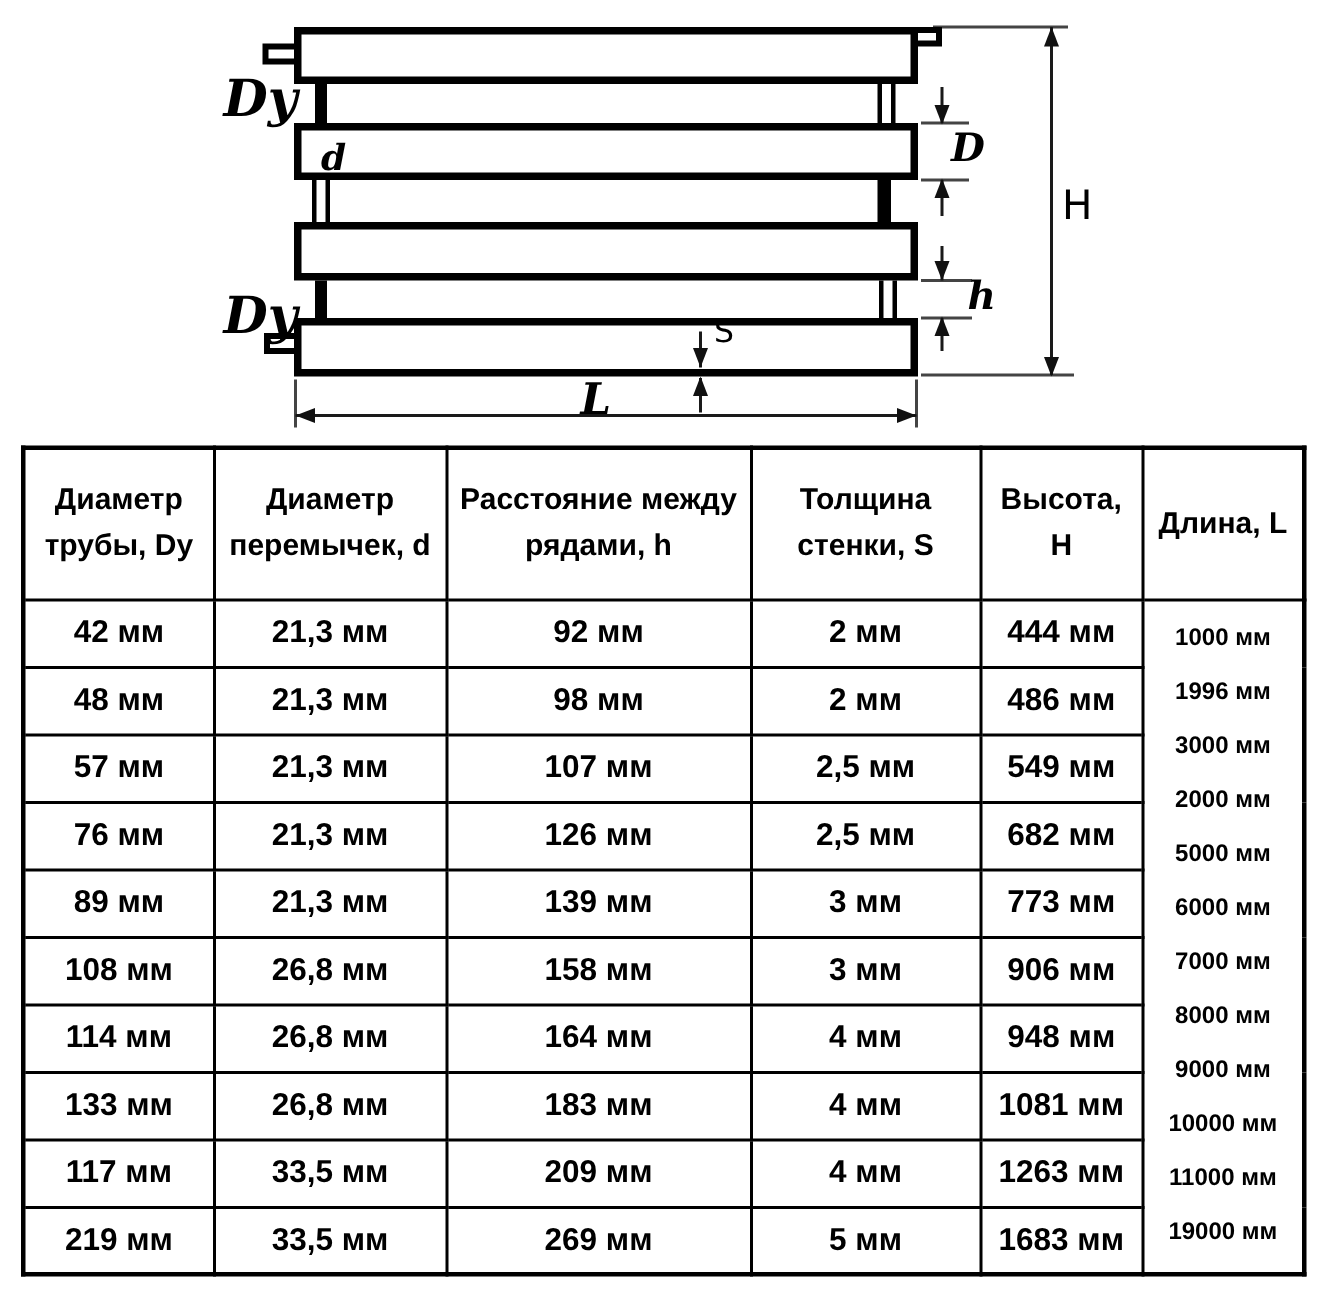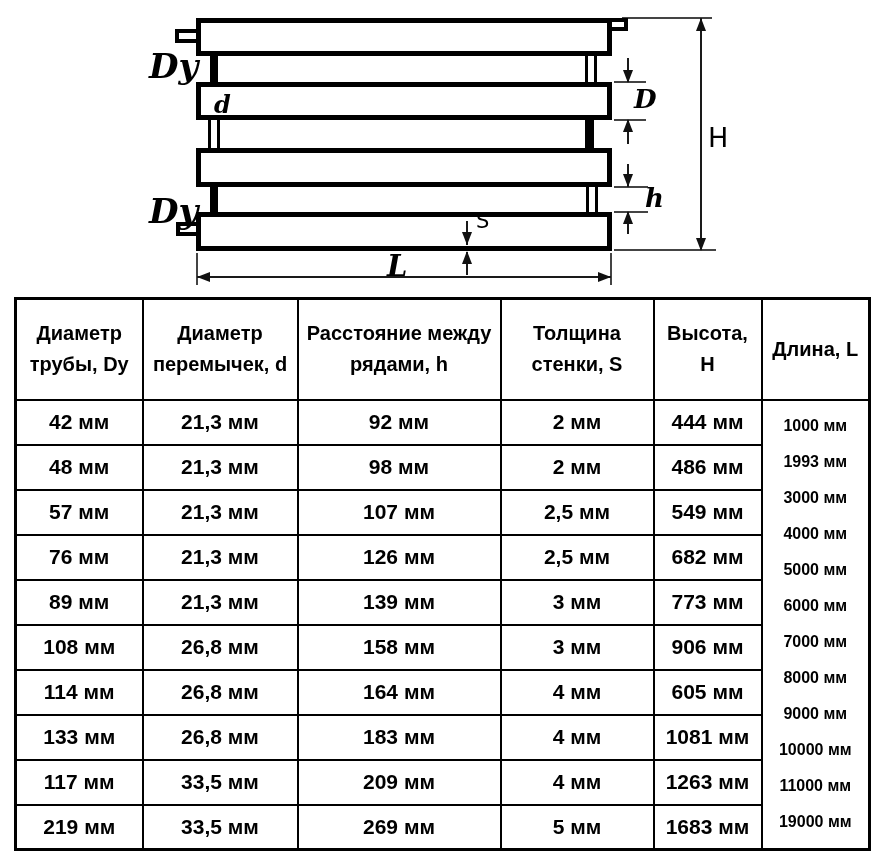--- a/index.html
+++ b/index.html
@@ -144,23 +144,23 @@
     </thead>
     <tbody>
         <tr>
           <td>42 мм</td>
           <td>21,3 мм</td>
           <td>92 мм</td>
           <td>2 мм</td>
           <td>444 мм</td>
           <td rowspan="10" class="len-cell">
             <div>1000 мм</div>
-            <div>1993 мм</div>
+            <div>1996 мм</div>
             <div>3000 мм</div>
-            <div>4000 мм</div>
+            <div>2000 мм</div>
             <div>5000 мм</div>
             <div>6000 мм</div>
             <div>7000 мм</div>
             <div>8000 мм</div>
             <div>9000 мм</div>
             <div>10000 мм</div>
             <div>11000 мм</div>
             <div>19000 мм</div>
           </td>
         </tr>
@@ -197,21 +197,21 @@
           <td>26,8 мм</td>
           <td>158 мм</td>
           <td>3 мм</td>
           <td>906 мм</td>
         </tr>
         <tr>
           <td>114 мм</td>
           <td>26,8 мм</td>
           <td>164 мм</td>
           <td>4 мм</td>
-          <td>605 мм</td>
+          <td>948 мм</td>
         </tr>
         <tr>
           <td>133 мм</td>
           <td>26,8 мм</td>
           <td>183 мм</td>
           <td>4 мм</td>
           <td>1081 мм</td>
         </tr>
         <tr>
           <td>117 мм</td>

